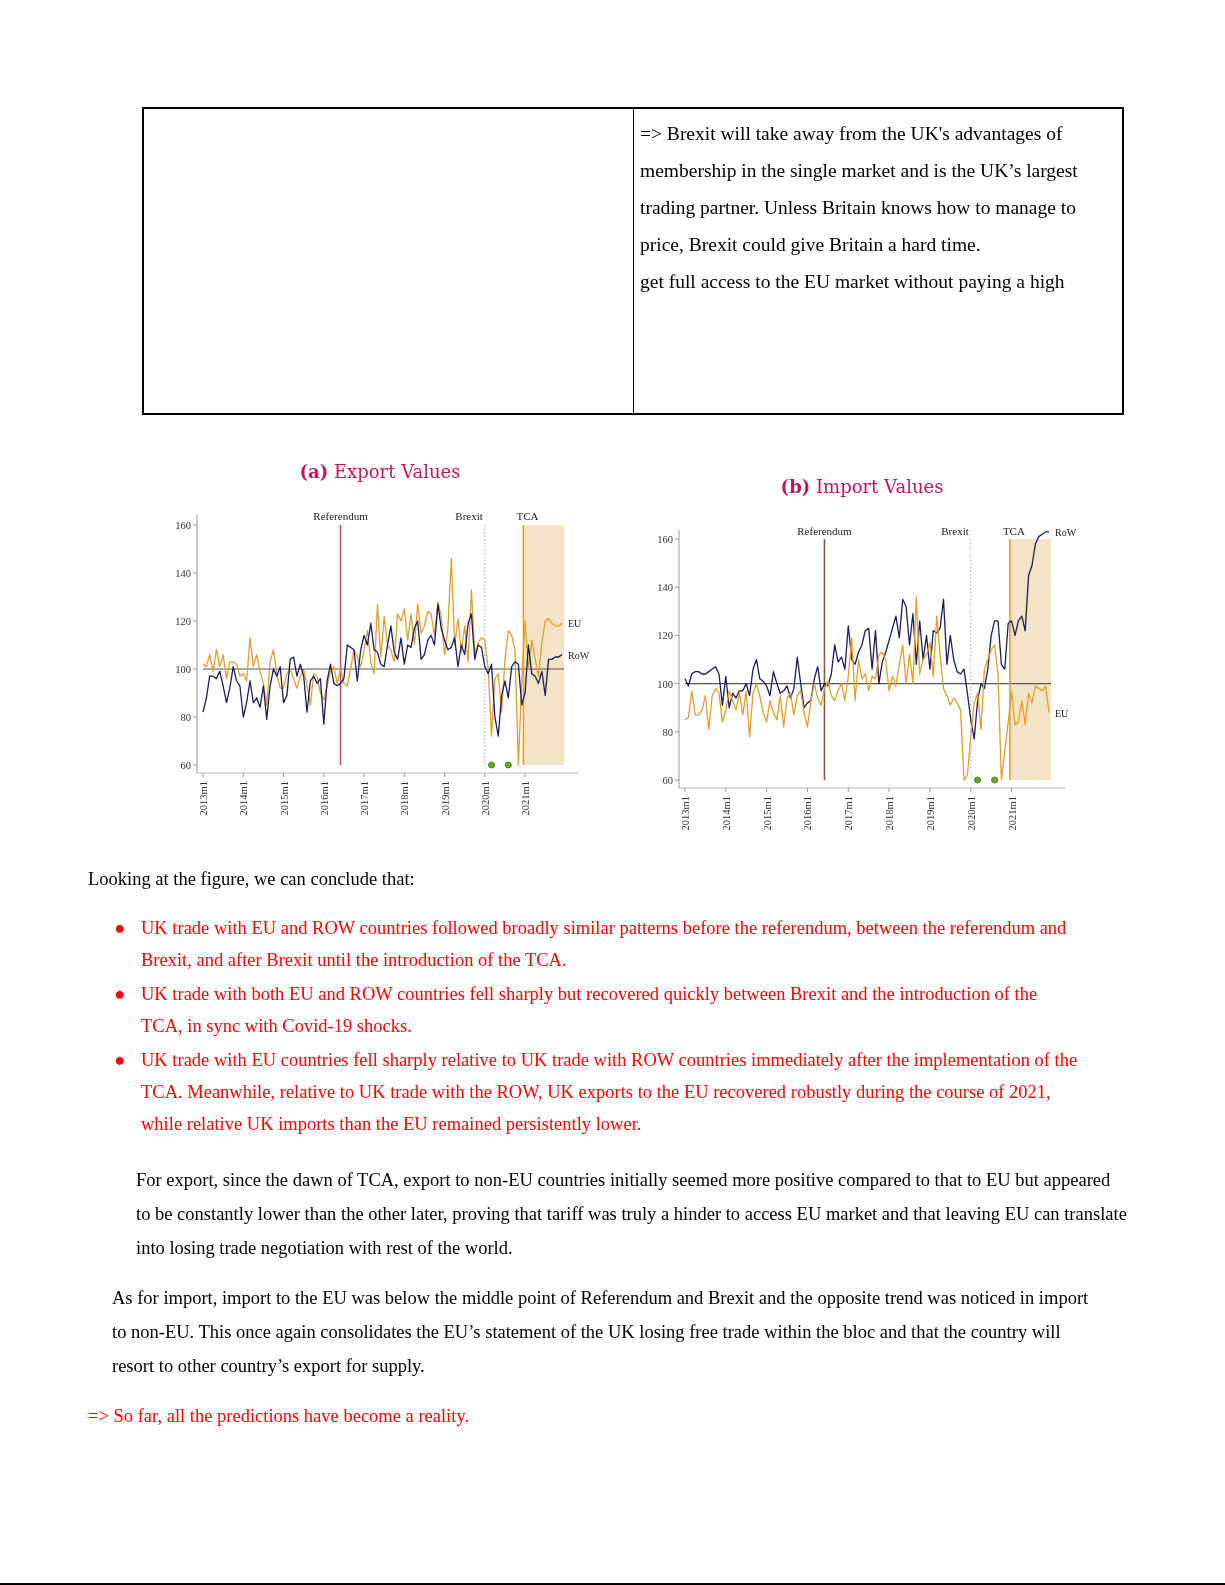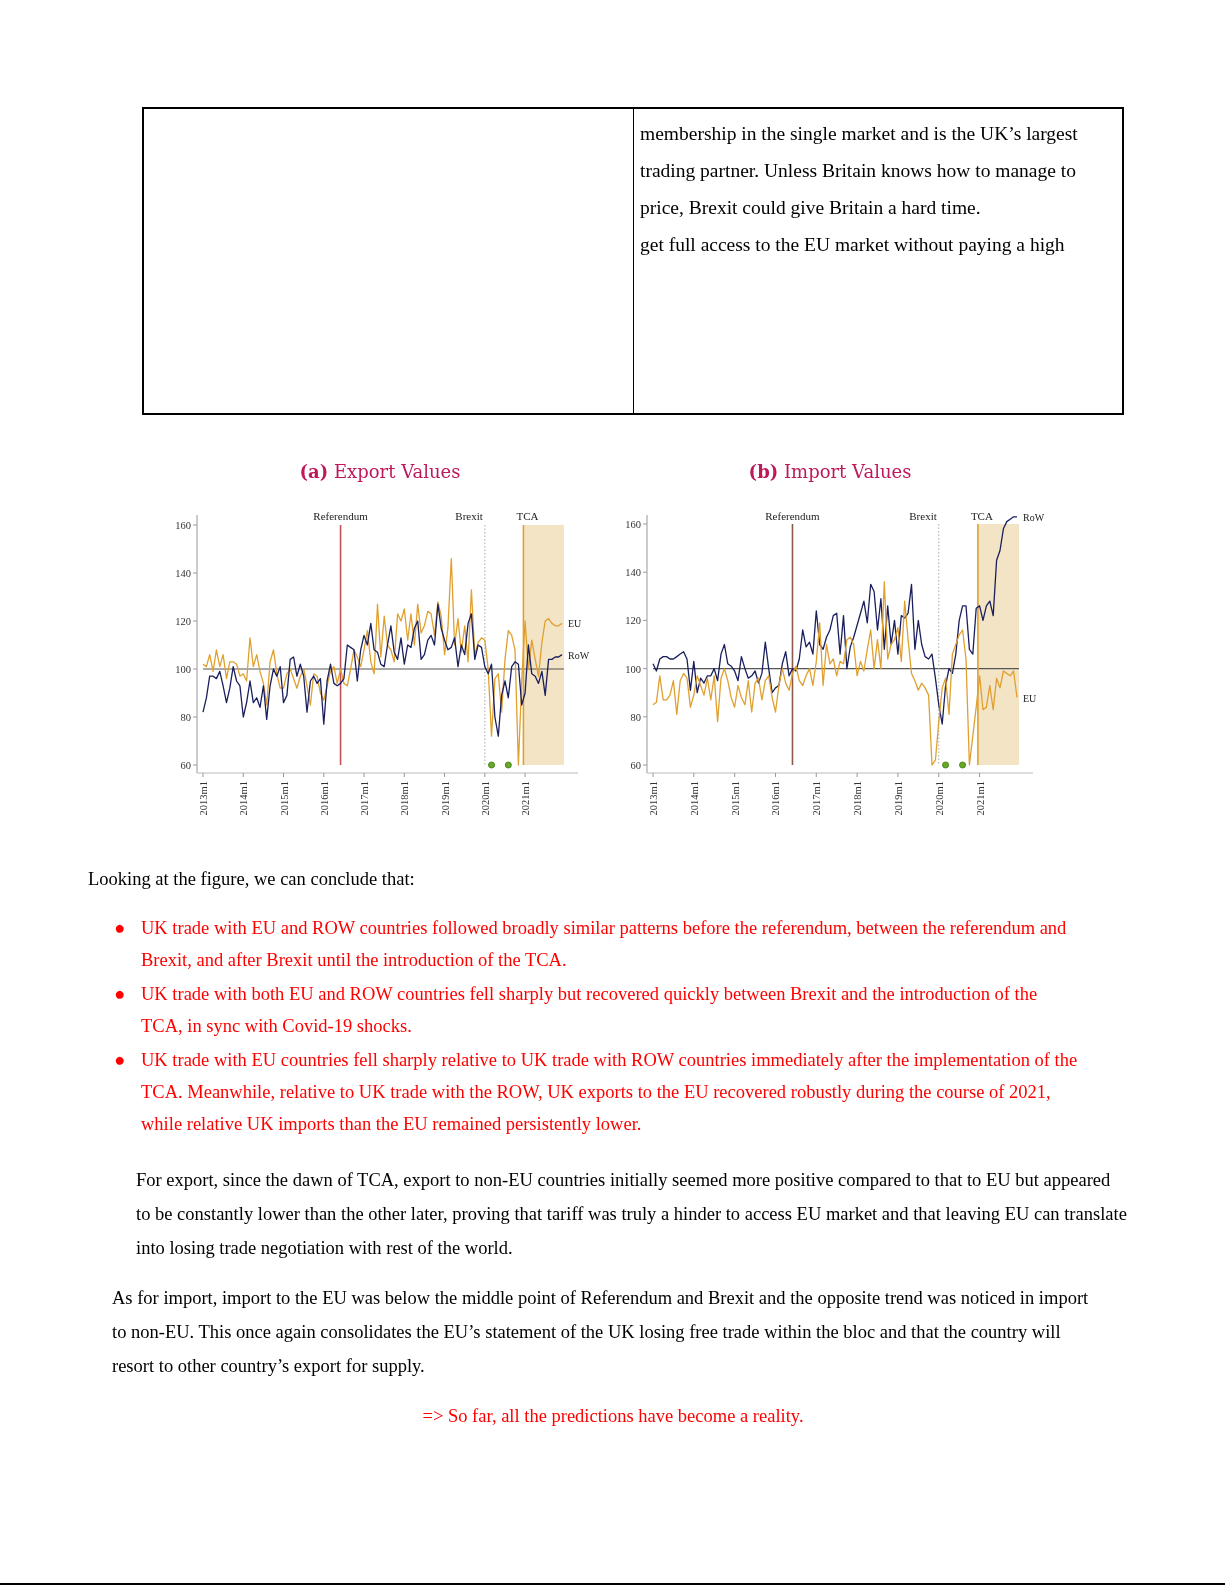--- a/index.html
+++ b/index.html
@@ -9,44 +9,45 @@
 
   
   .top-table { position: absolute; left: 142px; top: 107px; width: 982px; height: 308px;
                border: 2px solid #000; box-sizing: border-box; display: flex; }
   .top-table .cell-left { width: 490px; border-right: 1.5px solid #000; box-sizing: border-box; }
   .top-table .cell-right { flex: 1; padding: 6px 6px 0 6px; font-size: 19.5px; line-height: 37px; }
 
   
   .chart-wrap { position: absolute; top: 455px; }
   .chart-a { left: 160px; width: 440px; height: 380px; }
-  .chart-b { left: 610px; width: 440px; height: 380px; }
+  .chart-b { left: 642px; width: 440px; height: 380px; margin-top: 15px; }
   .chart-title { position: absolute; top: 6px; left: 0; width: 100%; text-align: center;
                  font-size: 18px; color: #be185d; font-family: "DejaVu Serif", serif; }
   .chart-title b { font-weight: bold; }
   svg text { font-family: "Liberation Serif", serif; }
 
   
   .para { position: absolute; left: 88px; width: 1050px; font-size: 18.5px; line-height: 34px; }
   .para.red { color: #ff0000; }
   .lead { top: 862px; }
   .bullets { position: absolute; left: 114px; top: 912px; width: 1020px; color: #ff0000; font-size: 18.5px; }
   .bullet { position: relative; line-height: 32px; margin-bottom: 2px; padding-left: 27px; }
   .bullet .dot { position: absolute; left: 0; top: 0; }
   .bullet .bline { display: block; }
   .p-export { top: 1163px; margin-left: 48px; }
   .p-import { top: 1281px; margin-left: 24px; }
-  .p-conclusion { top: 1399px; text-align: center; }
+  .p-conclusion { top: 1399px; }
 </style>
 </head>
 <body>
 
 <div class="top-table">
   <div class="cell-left"></div>
   <div class="cell-right">
+    <div>=&gt; Brexit  will  take away from the UK's advantages of</div>
     <div>membership in the single market and is the UK’s largest</div>
     <div>trading partner. Unless Britain knows how to manage to</div>
     <div>price, Brexit could give Britain a hard time.</div>
     <div>get full access to the EU market without paying a high</div>
   </div>
 </div>
 
 <div class="chart-wrap chart-a">
   <div class="chart-title">
     <b>(a)</b>

